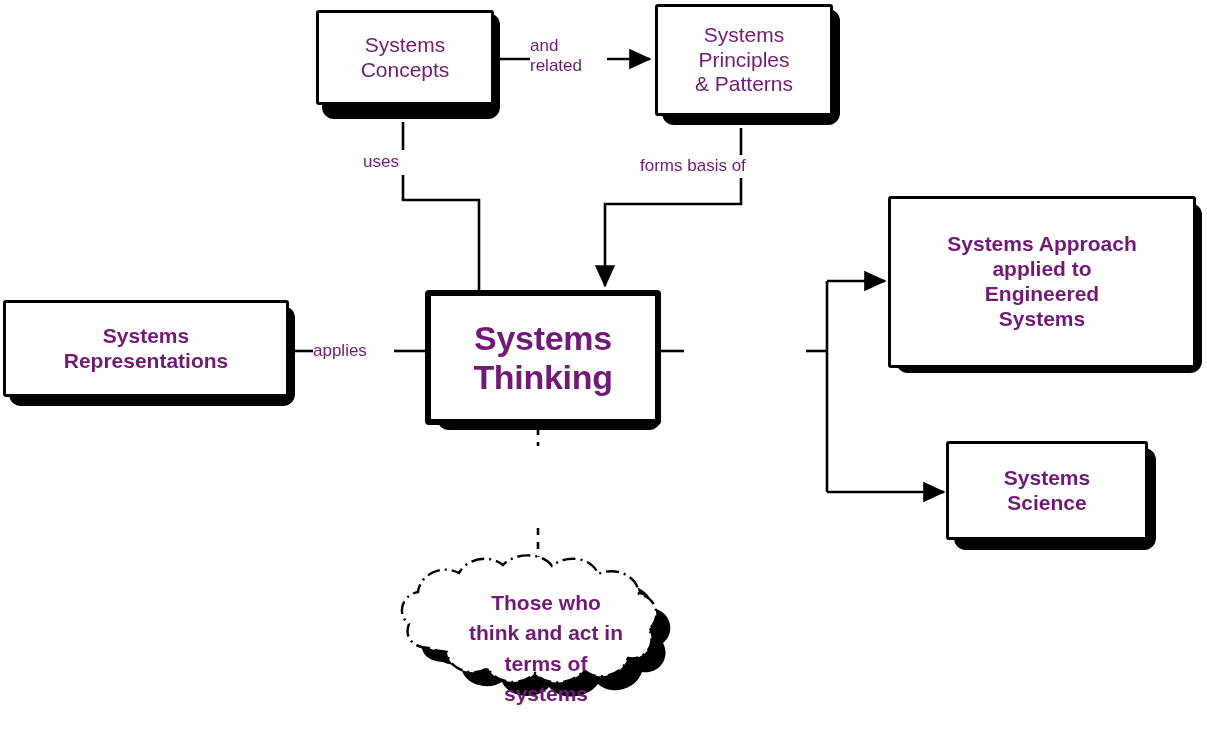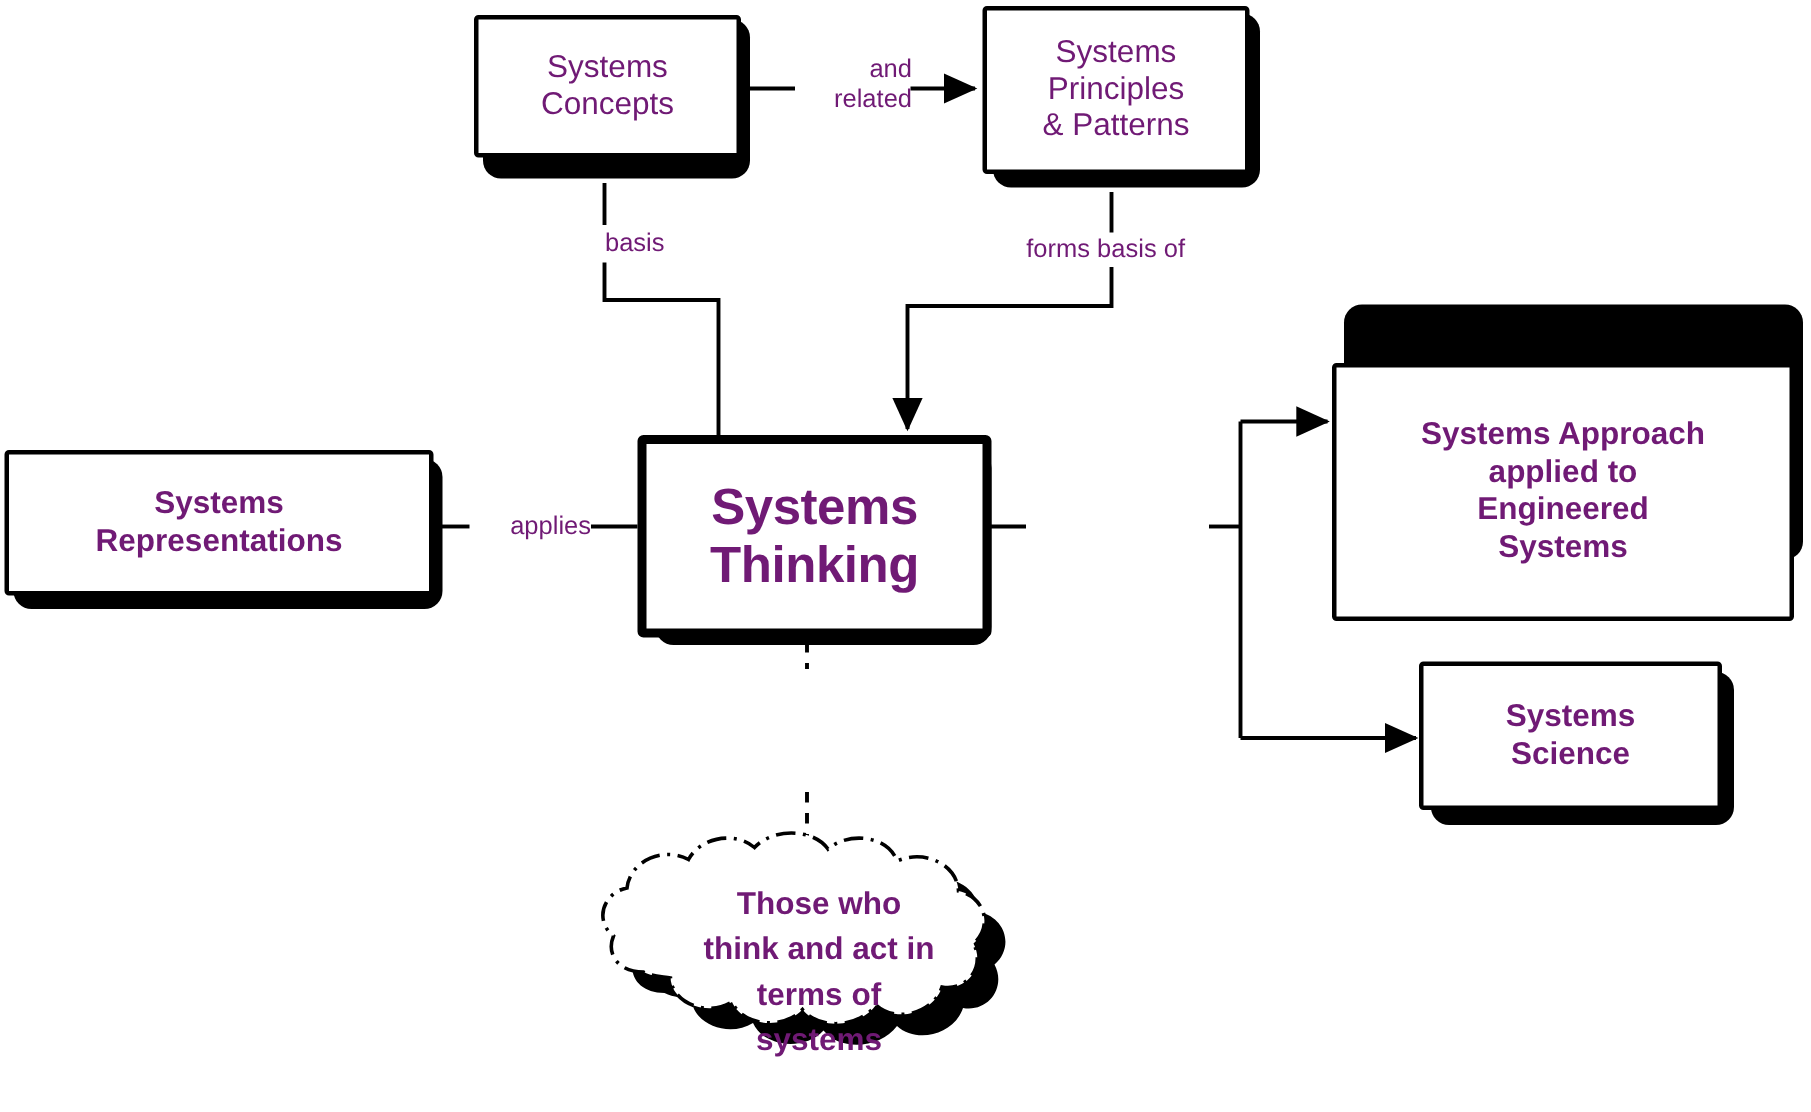--- a/index.html
+++ b/index.html
@@ -60,21 +60,21 @@
     line-height: 1.12;
     letter-spacing: -0.3px;
   }
 
   
   .elabel {
     position: absolute;
     font-size: 17px;
     font-weight: 400;
     line-height: 1.2;
-    text-align: right;
+    text-align: left;
     white-space: pre-line;
     z-index: 4;
     background: transparent;
   }
 
   
   #cloud-wrap {
     position: absolute;
     z-index: 3;
   }
@@ -140,21 +140,21 @@
   <div class="node plain" style="left:655px; top:4px; width:178px; height:112px;">Systems
 Principles
 &amp; Patterns</div>
 
   <div class="node bold" style="left:3px; top:300px; width:286px; height:97px;">Systems
 Representations</div>
 
   <div class="node hero" style="left:425px; top:290px; width:236px; height:135px;">Systems
 Thinking</div>
 
-  <div class="node bold" style="left:888px; top:196px; width:308px; height:172px;margin-top:46px;">Systems Approach
+  <div class="node bold" style="left:888px; top:196px; width:308px; height:172px;">Systems Approach
 applied to
 Engineered
 Systems</div>
 
   <div class="node bold" style="left:946px; top:441px; width:202px; height:99px;">Systems
 Science</div>
 
   <div id="cloud-wrap" style="left:366px; top:552px; width:360px; height:189px;">
     <svg width="360" height="189" viewBox="0 0 360 189" xmlns="http://www.w3.org/2000/svg">
 
@@ -192,21 +192,21 @@
     </svg>
     <div class="cloud-text">Those who
 think and act in
 terms of
 systems</div>
   </div>
 
   <div class="elabel" style="left:530px; top:36px; width:78px;">and
 related</div>
 
-  <div class="elabel" style="left:363px; top:152px; width:80px;">basis</div>
+  <div class="elabel" style="left:363px; top:152px; width:80px;">uses</div>
 
   <div class="elabel" style="left:640px; top:156px; width:150px;">forms basis of</div>
 
   <div class="elabel" style="left:313px; top:341px; width:81px;">applies</div>
 
 
 
 </div>
 
 </body></html>

